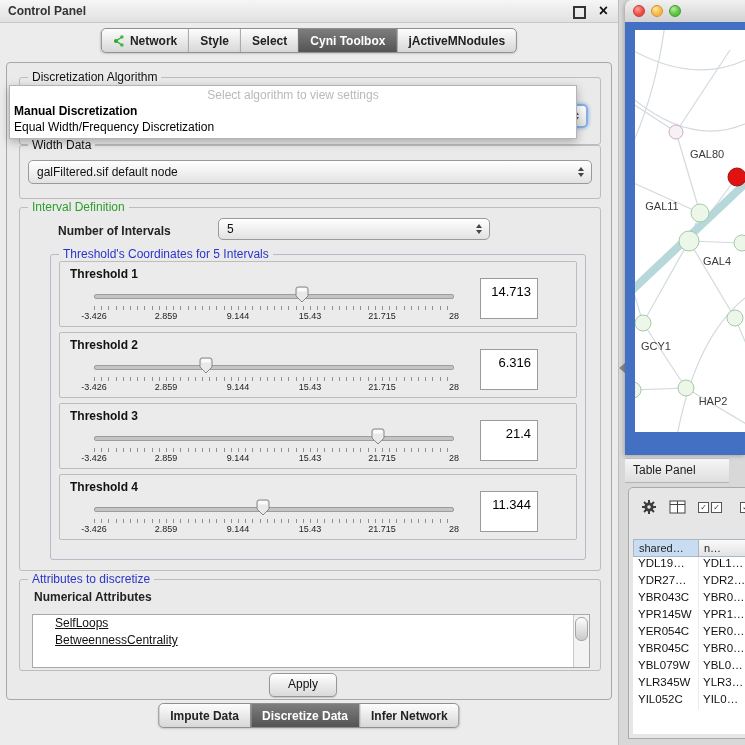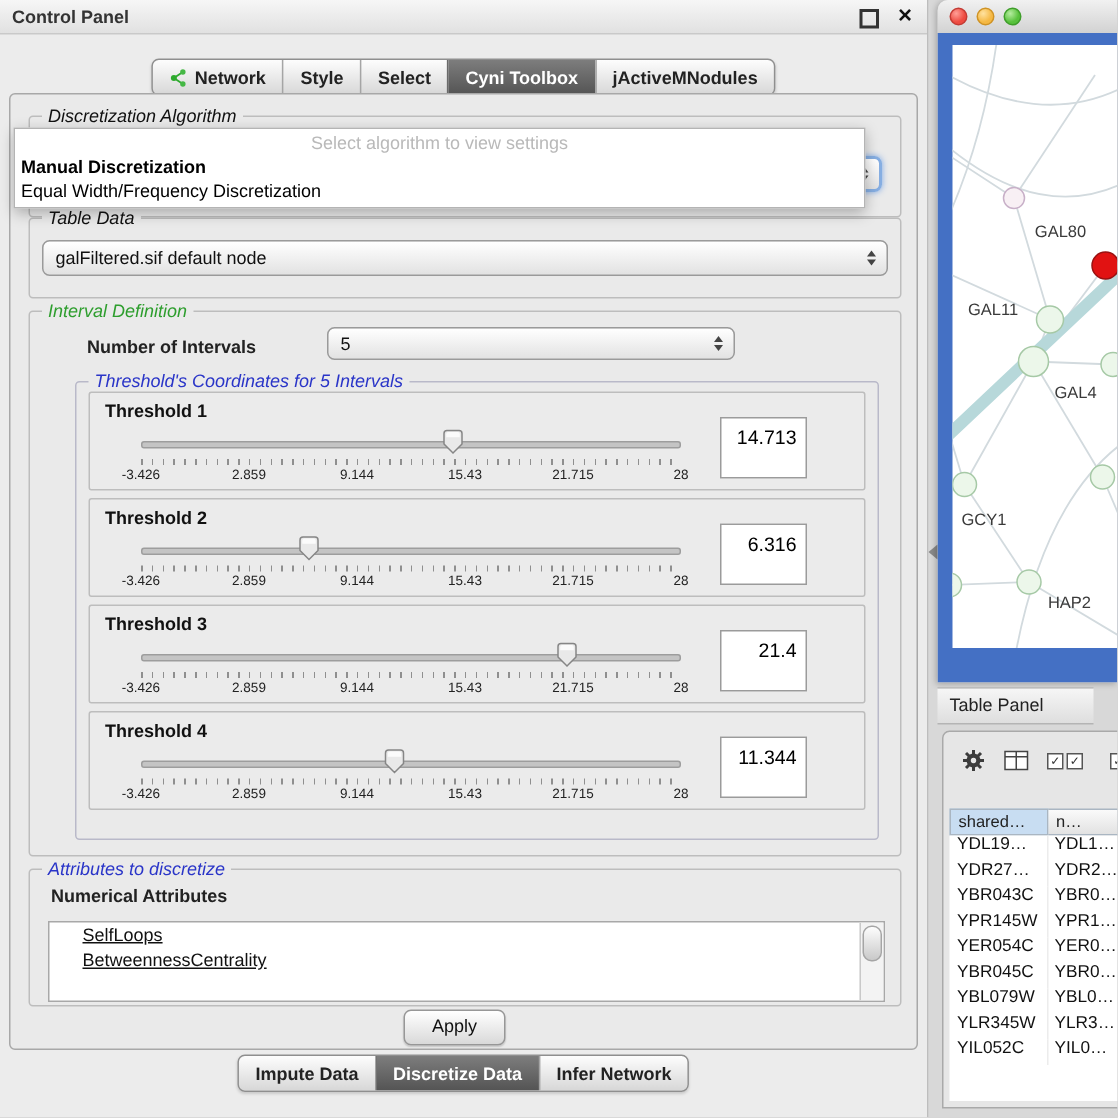--- a/index.html
+++ b/index.html
@@ -11,27 +11,27 @@
   .titlebar{position:absolute;left:0;top:0;width:100%;height:22px;background:linear-gradient(#f6f6f6,#e1e1e1);border-bottom:1px solid #c9c9c9;}
   .titlebar .title{position:absolute;left:8px;top:4px;font-size:12px;font-weight:bold;color:#333;}
   .float-icon{position:absolute;right:32px;top:6px;width:9px;height:9px;border:2px solid #333;background:transparent;}
   .close-icon{position:absolute;right:10px;top:1px;font-size:16px;font-weight:bold;color:#111;line-height:20px;}
 
   .segbar{position:absolute;display:flex;height:23px;border:1px solid #8f8f8f;border-radius:5px;overflow:hidden;
           background:linear-gradient(#fdfdfd,#d7d7d7);box-shadow:0 1px 2px rgba(0,0,0,.15);}
   .seg{display:flex;align-items:center;gap:5px;padding:0 11px;font-size:12px;font-weight:bold;color:#222;border-left:1px solid #a5a5a5;white-space:nowrap;cursor:default;}
   .seg:first-child{border-left:none;}
   .seg.selected{background:linear-gradient(#7d7d7d,#545454);color:#fff;border-left-color:#6a6a6a;}
-  #top-tabs{top:39px;left:50%;transform:translateX(-50%);}
+  #top-tabs{top:28px;left:50%;transform:translateX(-50%);}
   #bottom-tabs{top:703px;left:50%;transform:translateX(-50%);}
 
   #main-panel{position:absolute;left:6px;top:62px;width:604px;height:636px;border:1px solid #a8a8a8;border-radius:4px;background:#eaeaea;}
 
   .group{position:absolute;border:1px solid #bdbdbd;border-radius:3px;}
-  .gtitle{position:absolute;top:-8px;left:8px;background:#eaeaea;padding:0 4px;font-size:12px;color:#111;white-space:nowrap;font-style:italic;}
+  .gtitle{position:absolute;top:-8px;left:8px;background:#eaeaea;padding:0 4px;font-size:12px;color:#111;white-space:nowrap;}
   .gtitle.green{color:#2e9e2e;}
   .gtitle.blue{color:#2a35c8;}
 
   
   .combo{position:absolute;height:24px;border:1px solid #9a9a9a;border-radius:5px;background:linear-gradient(#ffffff,#e2e2e2);
          font-size:12px;line-height:22px;padding-left:8px;color:#111;box-sizing:border-box;}
   .combo.focused{border:2px solid #86aee2;box-shadow:0 0 4px #7aa7e6;}
   .updown{position:absolute;right:7px;top:50%;transform:translateY(-50%);display:flex;flex-direction:column;gap:2px;}
   .tri-up{width:0;height:0;border-left:3.5px solid transparent;border-right:3.5px solid transparent;border-bottom:4.5px solid #444;}
   .tri-down{width:0;height:0;border-left:3.5px solid transparent;border-right:3.5px solid transparent;border-top:4.5px solid #444;}
@@ -149,21 +149,21 @@
         </div>
       </div>
 
       <div id="algo-dropdown">
         <div class="hint">Select algorithm to view settings</div>
         <div class="opt b">Manual Discretization</div>
         <div class="opt r">Equal Width/Frequency Discretization</div>
       </div>
 
       <div class="group" style="left:12px;top:82px;width:580px;height:52px;">
-        <span class="gtitle">Table Data</span>
+        <span class="gtitle">Width Data</span>
         <div class="combo" style="left:8px;top:14px;width:564px;">
           <span>galFiltered.sif default node</span>
           <span class="updown">
               <span class="tri-up"></span>
               <span class="tri-down"></span>
             </span>
         </div>
       </div>
 
       <div class="group" style="left:12px;top:144px;width:580px;height:362px;">

